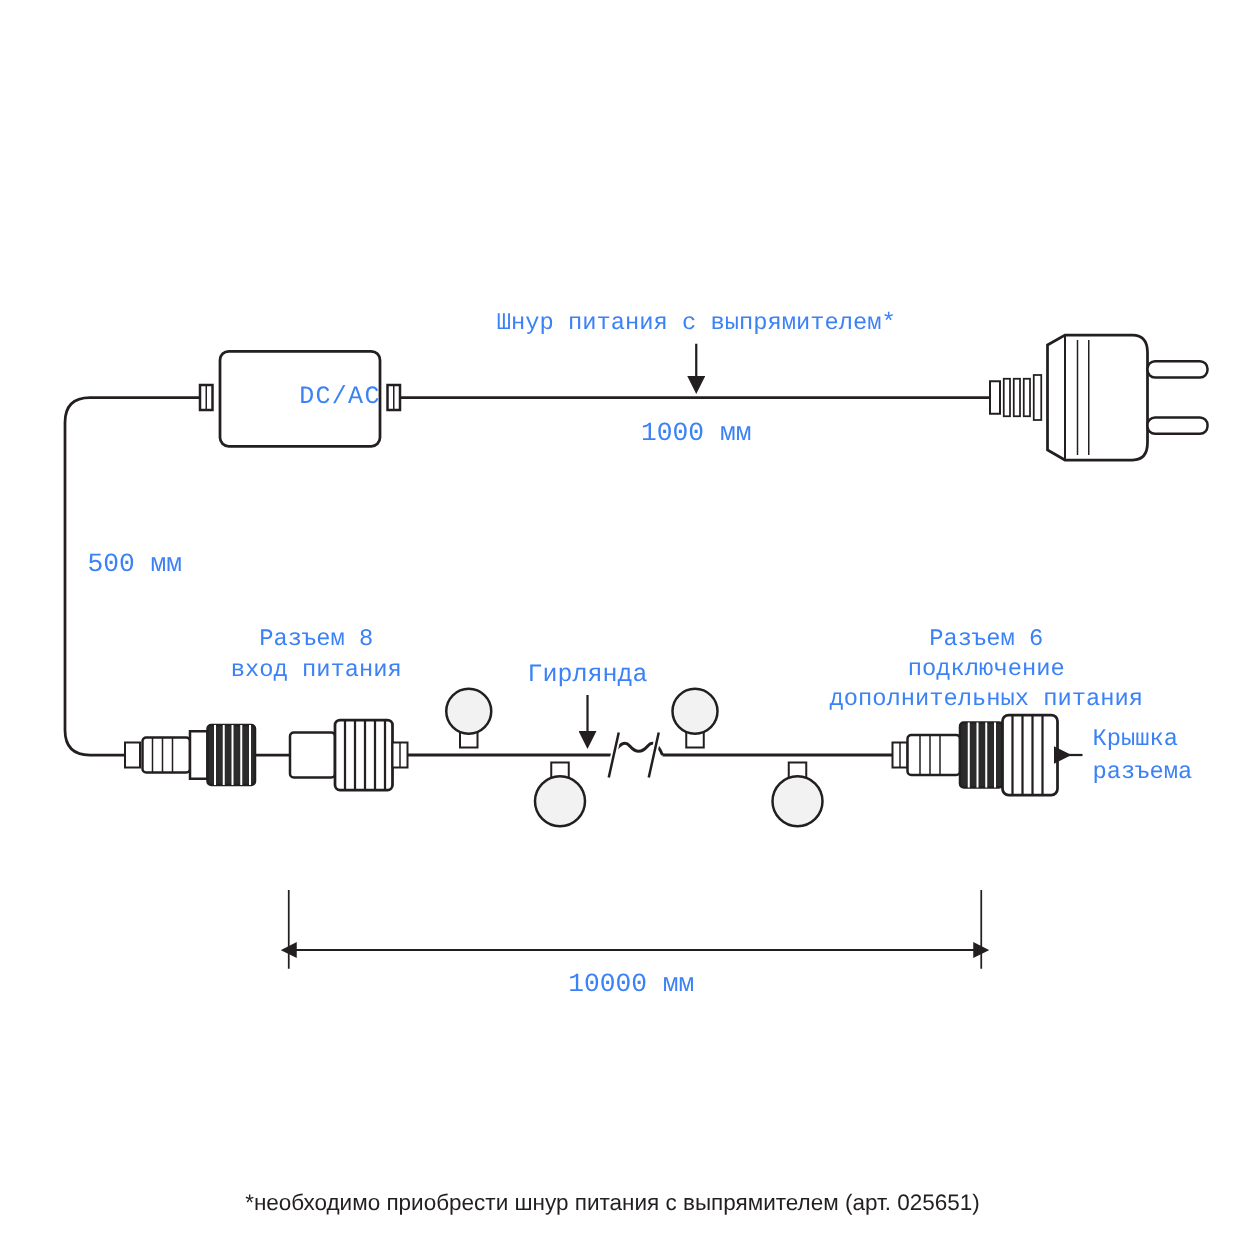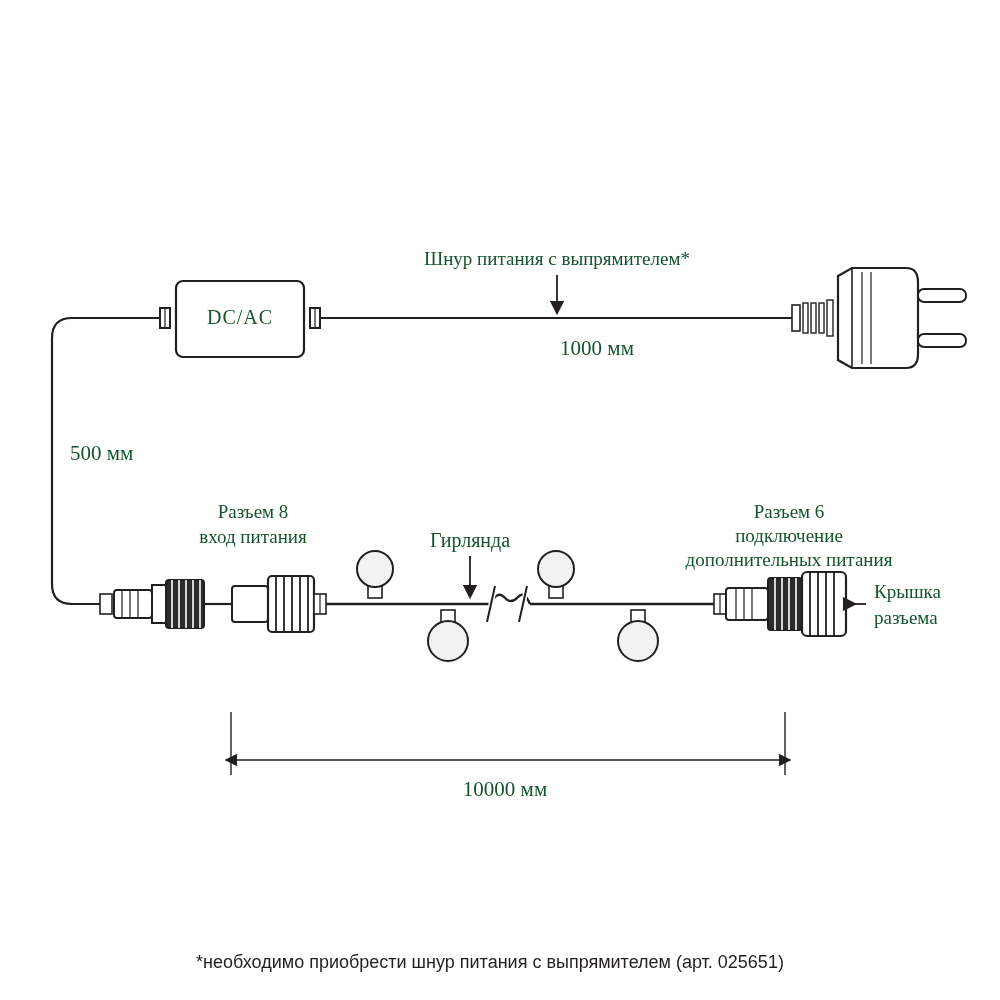--- a/index.html
+++ b/index.html
@@ -22,30 +22,30 @@
     height: 1000px;
   }
   svg.diagram {
     position: absolute;
     left: 0; top: 0;
     width: 1000px;
     height: 1000px;
   }
   .lbl {
     position: absolute;
-    font-family: Liberation Serif, serif;
-    color: #14532d;
+    font-family: Liberation Mono, monospace;
+    color: #3b82f6;
     white-space: pre;
     line-height: 1.25;
   }
   .lbl.center { text-align: center; transform: translateX(-50%); }
   .lbl.left   { text-align: left; }
   .t17 { font-size: 20px; }
   .t19 { font-size: 19px; }
-  .t20 { font-size: 20px; }
+  .t20 { font-size: 20px; margin-left: 32px; }
   .t21 { font-size: 21px; }
   .dcac {
     letter-spacing: 1px;
   }
   .footnote {
     position: absolute;
     left: 490px;
     top: 952px;
     transform: translateX(-50%);
     font-size: 18px;
@@ -214,21 +214,21 @@
       <line x1="785" y1="712" x2="785" y2="775" stroke="#231f20" stroke-width="1.4"></line>
       <line x1="231" y1="760" x2="785" y2="760" stroke="#231f20" stroke-width="1.6" marker-start="url(#arrowheadL)" marker-end="url(#arrowhead)"></line>
     </g>
 
   </svg>
 
   <div class="lbl t20 center dcac" style="left:240px; top:305px;">DC/AC</div>
 
   <div class="lbl t19 center" style="left:557px; top:247px;">Шнур питания с выпрямителем*</div>
 
-  <div class="lbl t21 center" style="left:557px; top:335px;margin-left:40px;">1000 мм</div>
+  <div class="lbl t21 center" style="left:557px; top:335px;">1000 мм</div>
 
   <div class="lbl t21 left" style="left:70px; top:440px;">500 мм</div>
 
   <div class="lbl t19 center" style="left:253px; top:500px;">Разъем 8</div>
   <div class="lbl t19 center" style="left:253px; top:525px;">вход питания</div>
 
   <div class="lbl t17 center" style="left:470px; top:528px;">Гирлянда</div>
 
   <div class="lbl t19 center" style="left:789px; top:500px;">Разъем 6</div>
   <div class="lbl t19 center" style="left:789px; top:524px;">подключение</div>

